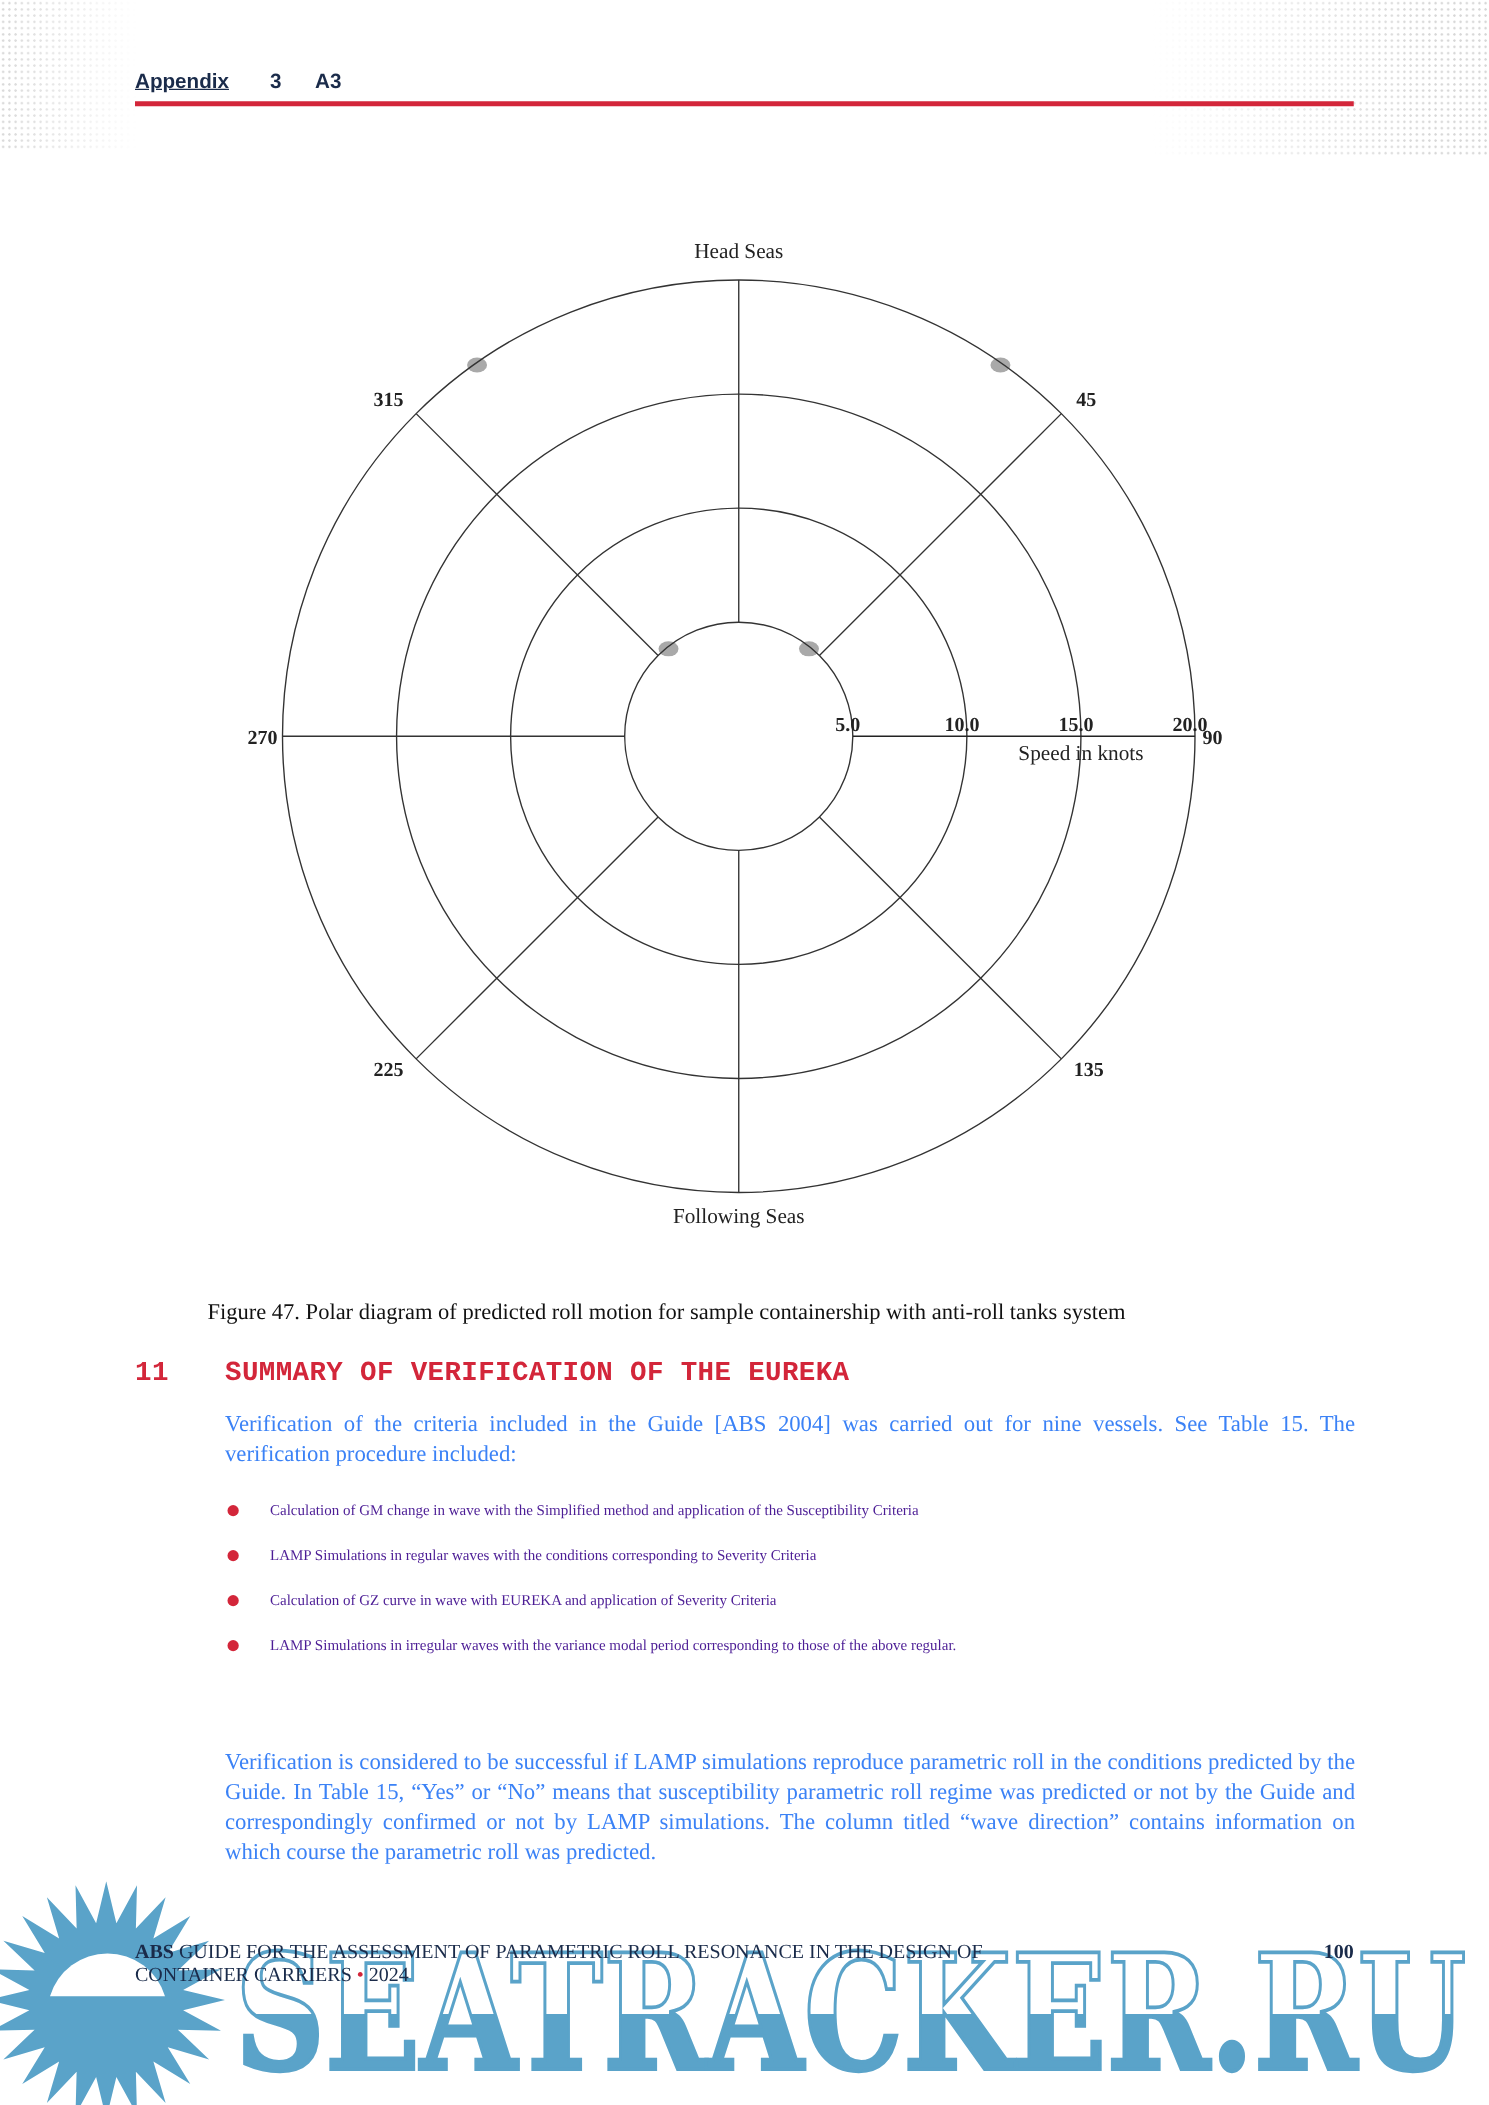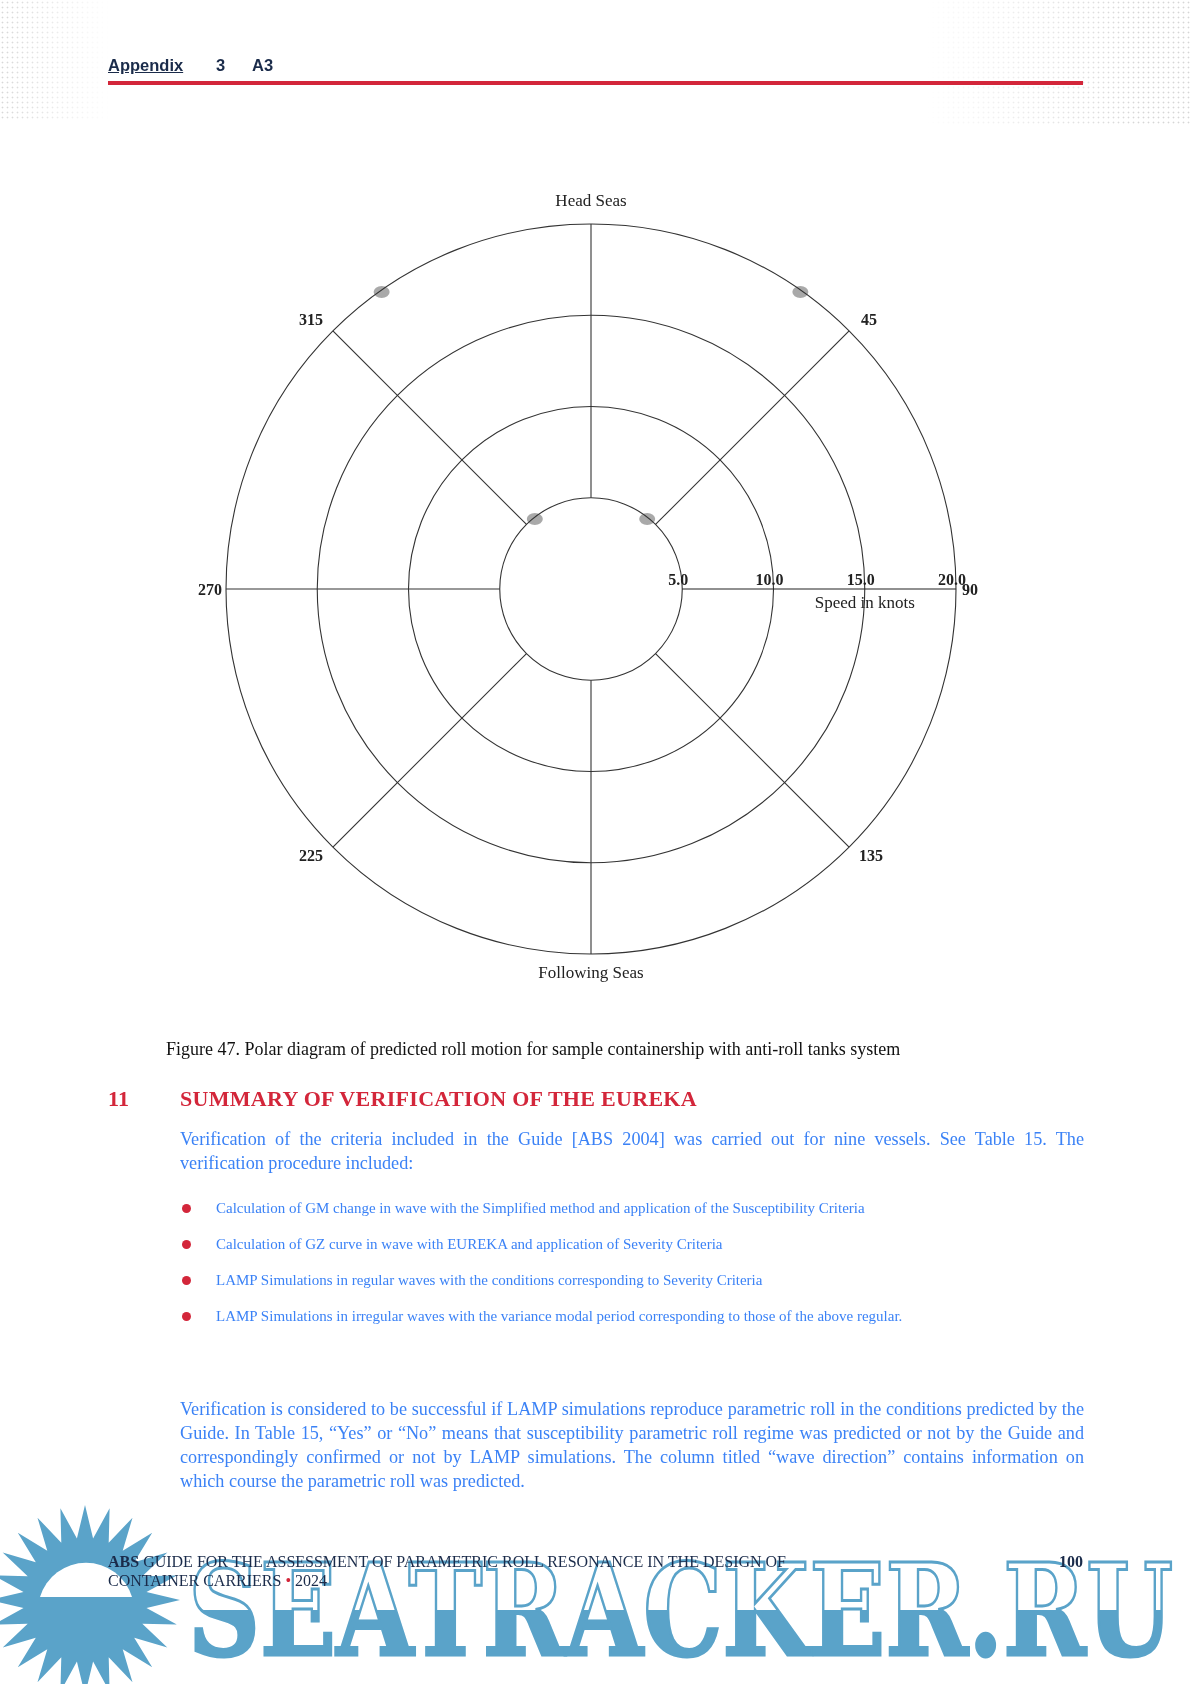--- a/index.html
+++ b/index.html
@@ -35,34 +35,34 @@
   .figure svg { position: absolute; left: 0; top: 0; overflow: visible; }
   .fig-label { font-family: "Liberation Serif", serif; font-size: 17px; fill: #222; }
   .fig-num { font-family: "Liberation Serif", serif; font-weight: bold; font-size: 16px; fill: #222; }
 
   .caption {
     position: absolute; left: 166px; top: 1039px; width: 910px;
     font-size: 18px; color: #111;
   }
   .sec-heading {
     position: absolute; left: 108px; top: 1086px; width: 980px;
-    font-family: Liberation Serif, serif; font-weight: bold; font-size: 22px;
+    font-family: Liberation Mono, monospace; font-weight: bold; font-size: 22px;
     color: #d3263a; display: flex; letter-spacing: 0.3px; align-items: flex-end;
   }
   .sec-heading .secnum { width: 72px; }
   .para {
     position: absolute; left: 180px; width: 904px;
     font-size: 18.2px; line-height: 24px; text-align: justify; color: #3b82f6;
   }
   .p1 { top: 1127px; }
   .p2 { top: 1397px; }
   .bullets { position: absolute; left: 180px; top: 1196px; width: 904px; margin: 0; padding: 0; list-style: none; }
   .bullets li {
-    position: relative; padding-left: 36px; font-size: 15px; line-height: 24px;
-    text-align: justify; margin-bottom: 12px; color: #3b82f6;
+    position: relative; padding-left: 36px; font-size: 12px; line-height: 24px;
+    text-align: justify; margin-bottom: 12px; color: #4c1d95;
   }
   .bullets li .dot {
     position: absolute; left: 2px; top: 8px; width: 9px; height: 9px; border-radius: 50%; background: #d3263a;
   }
 
   .watermark { position: absolute; left: 0; top: 1505px; width: 1191px; height: 179px; }
   .footer {
     position: absolute; left: 108px; top: 1552px; width: 975px;
     font-family: Liberation Serif, serif; font-size: 16px; line-height: 19px; color: #1a2b4a;
   }
@@ -131,22 +131,22 @@
 
 <div class="sec-heading">
   <span class="secnum">11</span>
   <span>SUMMARY OF VERIFICATION OF THE EUREKA</span>
 </div>
 
 <div class="para p1">Verification of the criteria included in the Guide [ABS 2004] was carried out for nine vessels. See Table 15. The verification procedure included:</div>
 
 <ul class="bullets">
   <li><span class="dot"></span><span>Calculation of GM change in wave with the Simplified method and application of the Susceptibility Criteria</span></li>
+  <li><span class="dot"></span><span>LAMP Simulations in regular waves with the conditions corresponding to Severity Criteria</span></li>
   <li><span class="dot"></span><span>Calculation of GZ curve in wave with EUREKA and application of Severity Criteria</span></li>
-  <li><span class="dot"></span><span>LAMP Simulations in regular waves with the conditions corresponding to Severity Criteria</span></li>
   <li><span class="dot"></span><span>LAMP Simulations in irregular waves with the variance modal period corresponding to those of the above regular.</span></li>
 </ul>
 
 <div class="para p2">Verification is considered to be successful if LAMP simulations reproduce parametric roll in the conditions predicted by the Guide. In Table 15, “Yes” or “No” means that susceptibility parametric roll regime was predicted or not by the Guide and correspondingly confirmed or not by LAMP simulations. The column titled “wave direction” contains information on which course the parametric roll was predicted.</div>
 
 <svg class="watermark" width="1191" height="179" viewBox="0 0 1191 179">
   <defs>
     <linearGradient id="wmfill" x1="0" y1="0" x2="0" y2="1">
       <stop offset="0" stop-color="#ffffff" stop-opacity="0"></stop>
       <stop offset="0.5" stop-color="#ffffff" stop-opacity="0"></stop>

